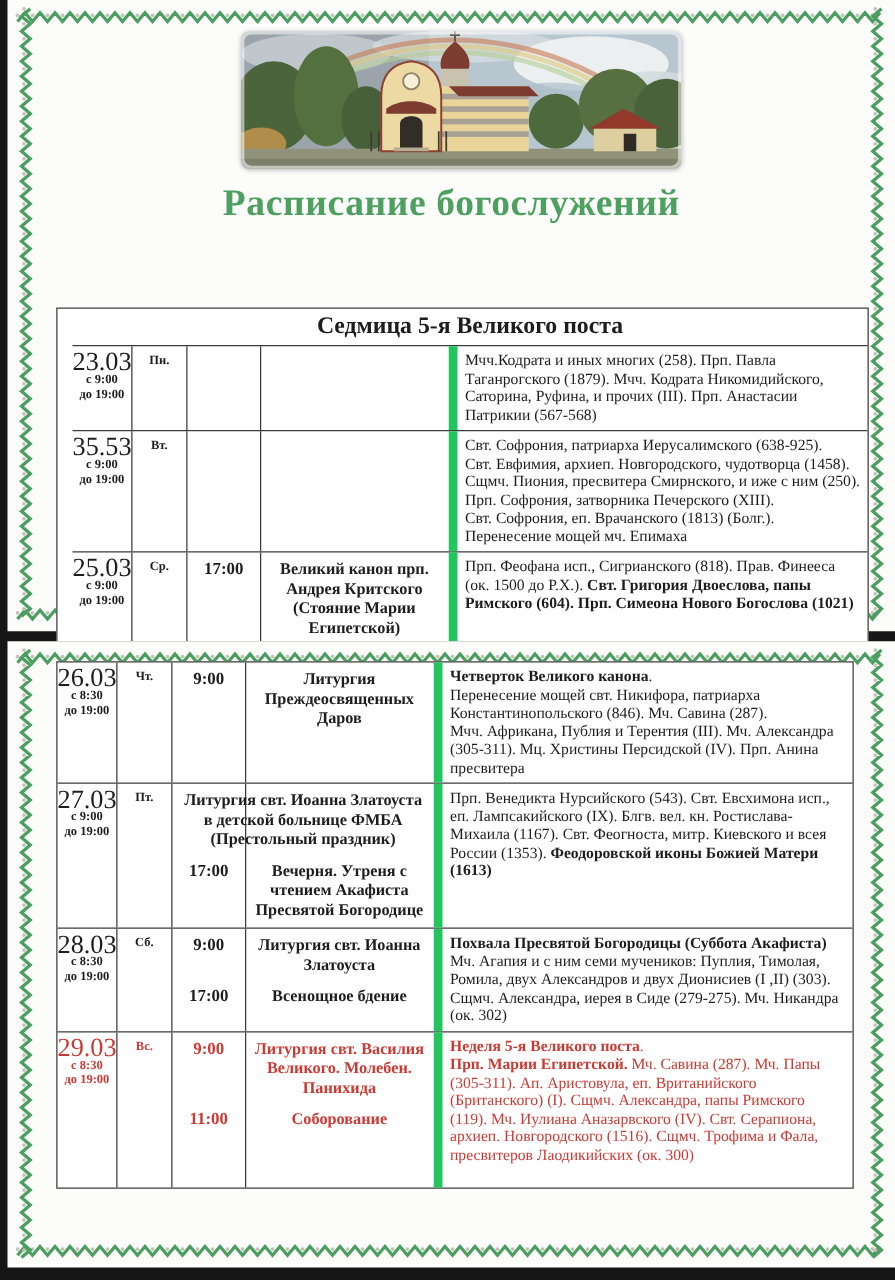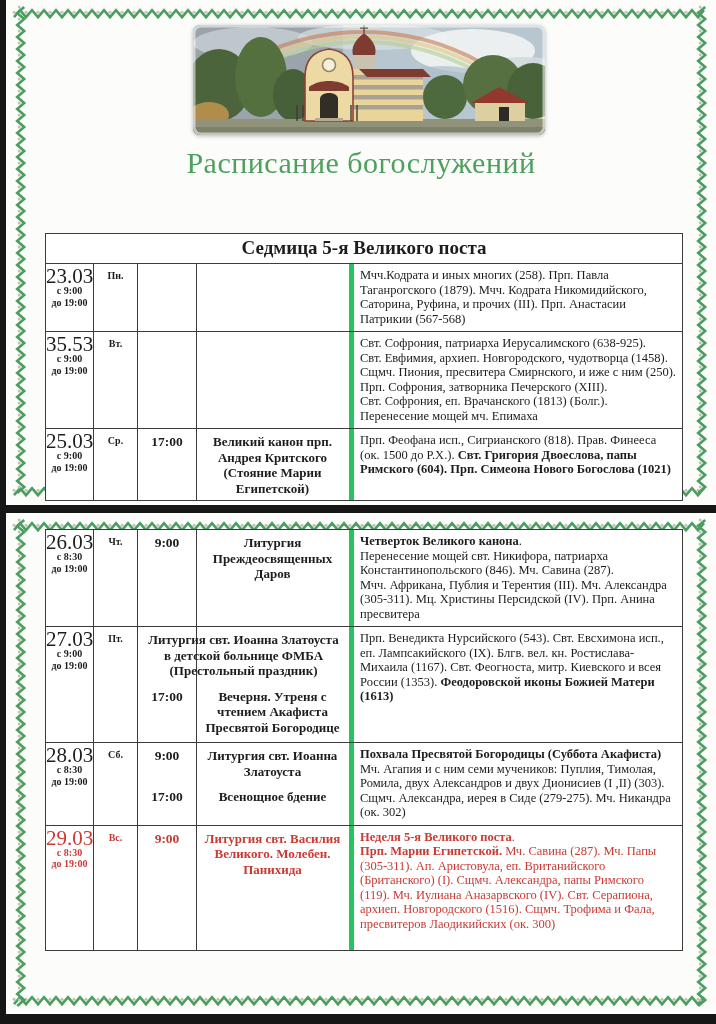--- a/index.html
+++ b/index.html
@@ -5,31 +5,31 @@
   html,body{margin:0;padding:0;}
   body{width:716px;height:1024px;font-family:"Liberation Serif",serif;}
   .stage{position:relative;width:716px;height:1024px;background:#161616;overflow:hidden;}
   .page{position:absolute;left:6px;width:710px;background:#fcfcfa;}
   .page1{top:0;height:505px;}
   .page2{top:513px;height:501px;}
   svg.zz{position:absolute;display:block;overflow:visible;}
   .photo{position:absolute;left:187px;top:25px;width:352px;height:110px;border-radius:7px;overflow:hidden;box-shadow:0 1px 4px rgba(0,0,0,.28);}
   .photo svg{display:block;}
   .title{position:absolute;top:146px;left:0;width:100%;text-align:center;margin:0;
-         font-size:30px;font-weight:normal;color:#4da05f;letter-spacing:.5px;}
+         font-size:30px;font-weight:bold;color:#4da05f;letter-spacing:.5px;}
   .table{position:absolute;left:39px;width:636px;border:1px solid #3c3c3c;background:#fff;color:#1d1d1d;}
-  #table1{top:233px;} #table2{top:16px;}
+  #table1{top:246px;padding-left:12px;} #table2{top:16px;}
   .thead{border-bottom:1px solid #3c3c3c;text-align:center;font-weight:bold;font-size:19px;padding:3px 0 4px;}
   .trow{display:flex;align-items:stretch;}
   .trow + .trow{border-top:1px solid #3c3c3c;}
   .c-date{width:48px;flex:none;border-right:1px solid #3c3c3c;text-align:center;padding-top:4px;box-sizing:border-box;}
   .d-date{font-weight:normal;font-size:21px;line-height:17px;}
   .d-hours{font-weight:bold;font-size:10px;line-height:11.5px;}
   .c-day{width:44px;flex:none;border-right:1px solid #3c3c3c;text-align:center;font-weight:bold;font-size:10px;padding-top:6px;box-sizing:border-box;}
-  .c-svc{width:216px;flex:none;border-right:5px solid #22c55e;position:relative;padding:4px 0 4px;box-sizing:border-box;}
+  .c-svc{width:216px;flex:none;border-right:7px solid #22c55e;position:relative;padding:4px 0 4px;box-sizing:border-box;}
   .svc-divider{position:absolute;left:58px;top:0;bottom:0;width:0;border-left:1px solid #3c3c3c;}
   .entry{display:flex;position:relative;}
   .entry + .entry{margin-top:9px;}
   .e-time{width:58px;flex:none;text-align:center;font-weight:bold;font-size:13.5px;line-height:15.5px;padding-top:1px;box-sizing:border-box;}
   .e-name{flex:1;text-align:center;font-weight:bold;font-size:13px;line-height:15.5px;padding:1px 6px 0;box-sizing:border-box;}
   .c-comm{flex:1;padding:4px 6px 5px;font-size:12.5px;line-height:14.5px;white-space:pre-line;box-sizing:border-box;}
   .c-comm b{font-weight:bold;}
   .red .d-date,.red .d-hours,.red .c-day,.red .e-time,.red .e-name,.red .c-comm{color:#c93b34;}
 </style>
 </head>
@@ -645,19 +645,23 @@
             <div class="d-hours">с 8:30</div>
             <div class="d-hours">до 19:00</div>
           </div>
           <div class="c-day">Вс.</div>
           <div class="c-svc">
             <div class="svc-divider"></div>
             <div class="entry">
               <div class="e-time">9:00</div>
               <div class="e-name">Литургия свт. Василия Великого. Молебен. Панихида</div>
             </div>
+            <div class="entry">
+              <div class="e-time">11:00</div>
+              <div class="e-name">Соборование</div>
+            </div>
           </div>
           <div class="c-comm"><b>Неделя 5-я Великого поста</b><span>.
 </span><b>Прп. Марии Египетской.</b><span> Мч. Савина (287). Мч. Папы (305-311). Ап. Аристовула, еп. Вританийского (Британского) (I). Сщмч. Александра, папы Римского (119). Мч. Иулиана Аназарвского (IV). Свт. Серапиона, архиеп. Новгородского (1516). Сщмч. Трофима и Фала, пресвитеров Лаодикийских (ок. 300)</span></div>
         </div>
       </div>
   </div>
 </div>
 
 </body></html>

